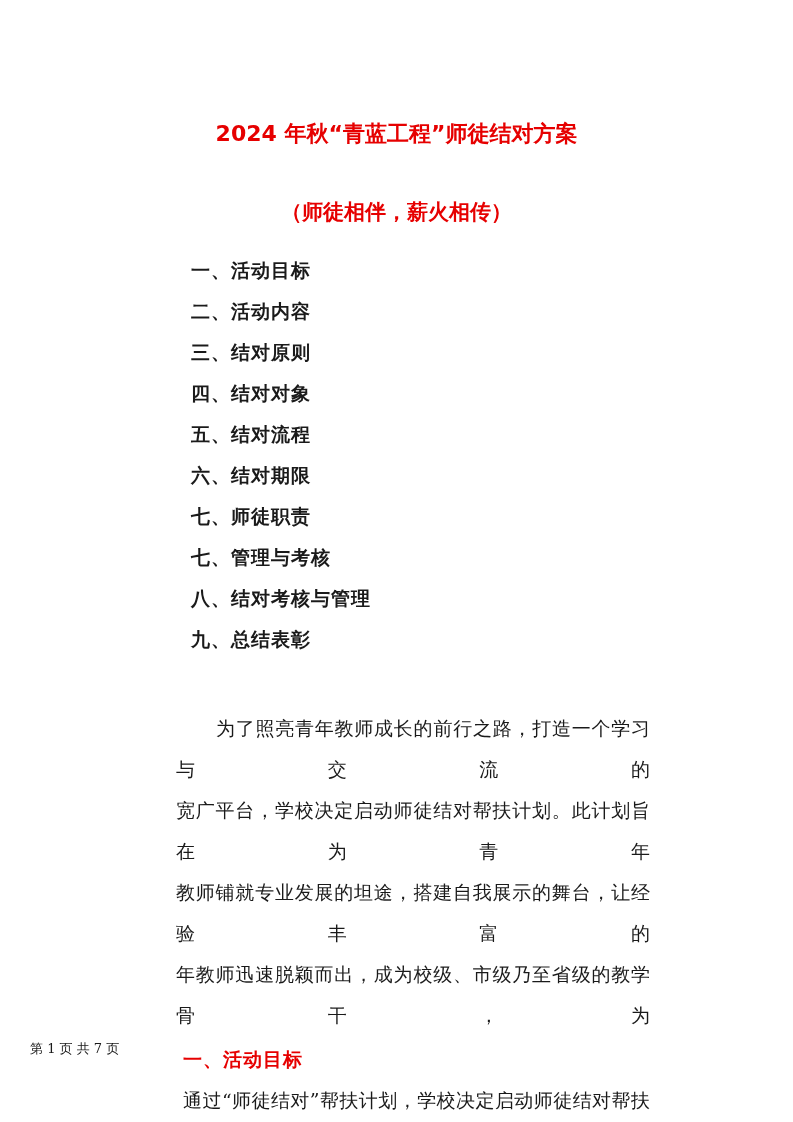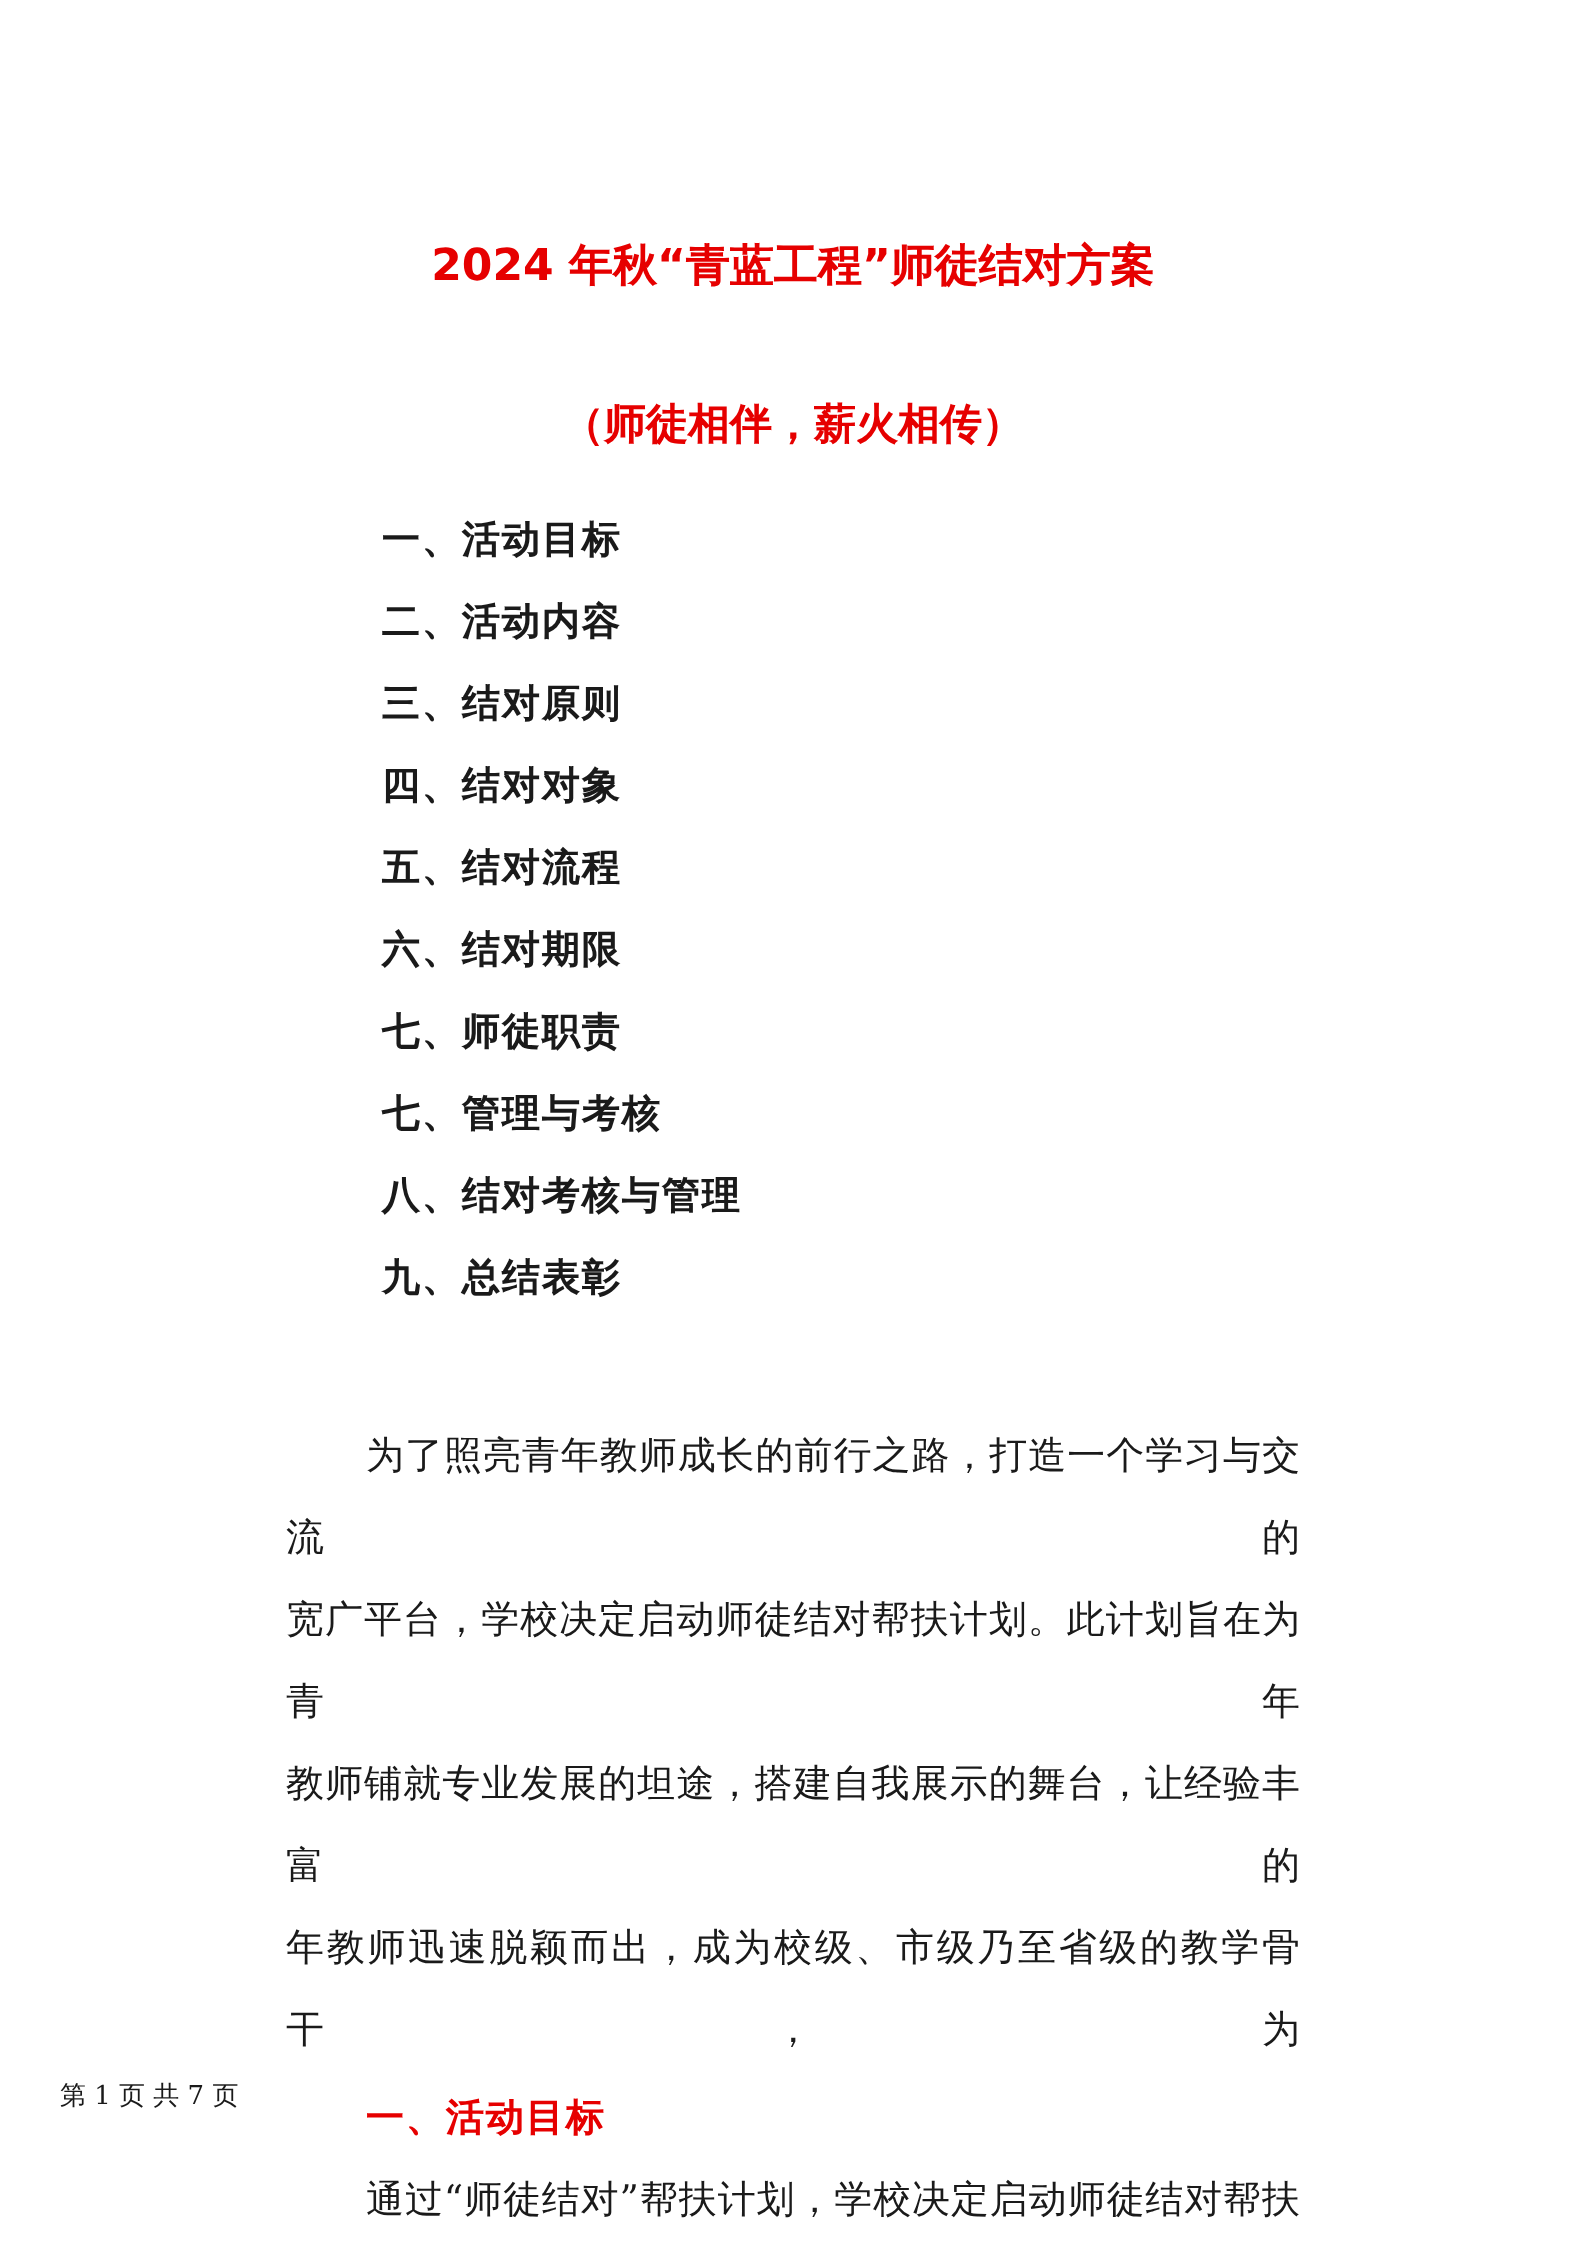--- a/index.html
+++ b/index.html
@@ -35,21 +35,21 @@
     font-family: "DejaVu Sans", "Liberation Sans", sans-serif;
   }
   .toc { margin-top: 22px; }
   .toc-item {
     font-size: 19px;
     line-height: 41px;
     font-weight: 700;
     letter-spacing: 1px;
     padding-left: 48px;
   }
-  .para { margin-top: 48px; }
+  .para { margin-top: 48px; margin-left: 33px; }
   .line {
     font-size: 19px;
     line-height: 41px;
     text-align: justify;
     text-align-last: justify;
   }
   .line.first { text-indent: 40px; }
   .line.last { text-align-last: left; }
   .section-heading {
     margin-top: 3px;

